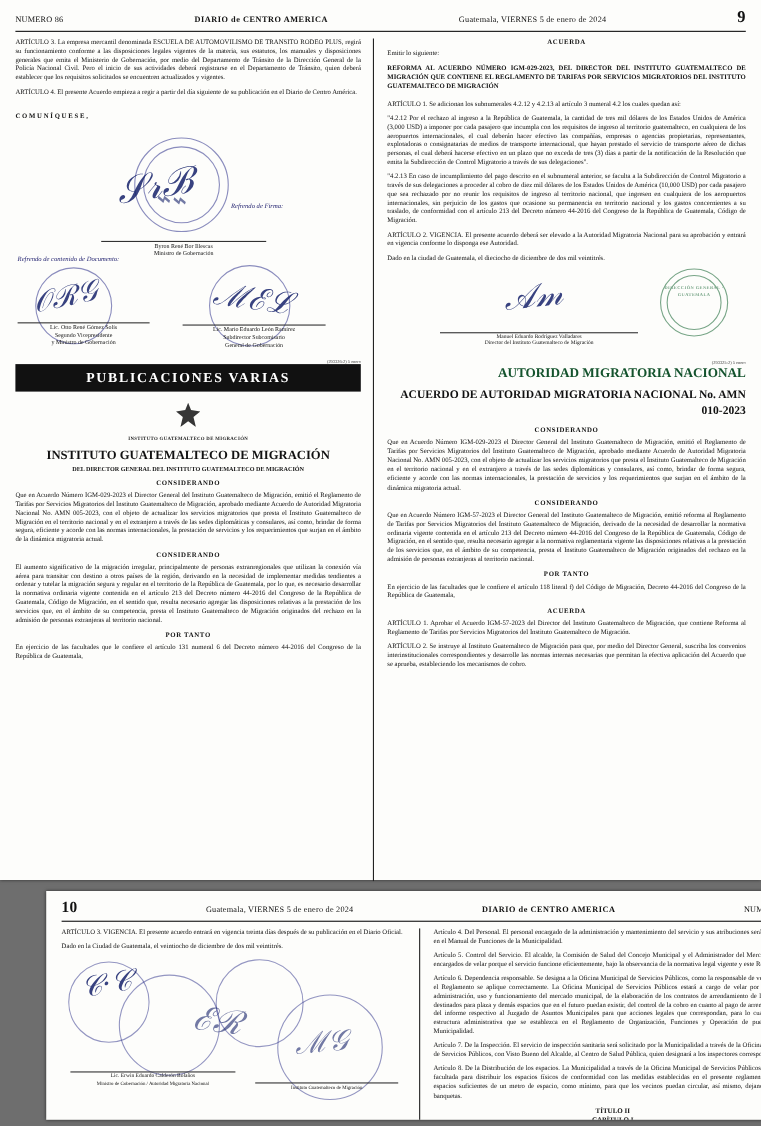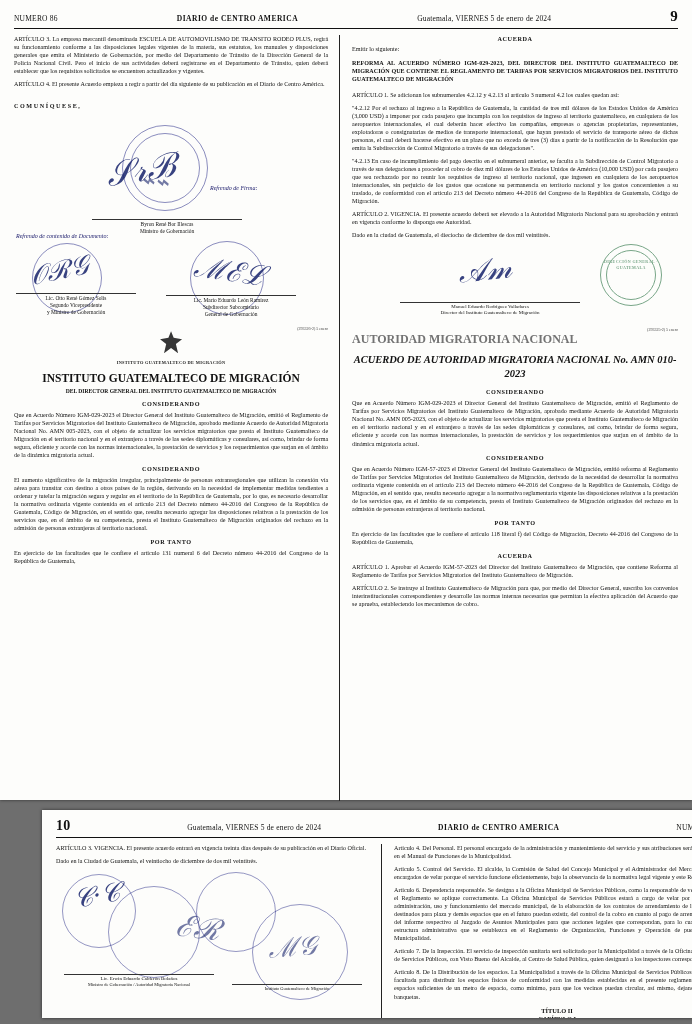--- a/index.html
+++ b/index.html
@@ -167,34 +167,33 @@
   }
   .heading-c {
     text-align: center;
     font-size: 6.2px;
     font-weight: bold;
     letter-spacing: .6px;
     margin: 6px 0 4px 0;
     color: #111;
   }
   h2.autoridad {
-    text-align: left;
+    text-align: right;
     font-size: 12px;
     font-weight: bold;
     margin: 2px 0 6px 0;
-    color: #737373;
+    color: #14532d;
   }
   h3.amn {
-    text-align: center;
+    text-align: right;
     font-size: 10.5px;
     font-weight: bold;
     line-height: 1.3;
     margin: 2px 0 8px 0;
     color: #111;
-    font-style: italic;
   }
 
   .tiny-note {
     font-size: 6.1px;
     line-height: 1.3;
     color: #111;
     margin: 0 0 5px 0;
   }
 
   
@@ -309,20 +308,21 @@
           <div class="name-line" style="left:152px; top:180px; width:130px;">
             <div class="rule"></div>
             <div>Lic. Mario Eduardo León Ramírez</div>
             <div>Subdirector Subcomisario</div>
             <div>General de Gobernación</div>
           </div>
 
           <div style="position:absolute; right:0; bottom:-6px; font-size:4px; color:#444;">(293326-2) 5 enero</div>
         </div>
 
+        <div class="banner">PUBLICACIONES VARIAS</div>
 
         <div class="logo-migra">
           <span class="mark"></span>
           <div class="txt">INSTITUTO GUATEMALTECO DE MIGRACIÓN</div>
         </div>
 
         <h2 class="inst">INSTITUTO GUATEMALTECO DE MIGRACIÓN</h2>
         <div class="sub-center">DEL DIRECTOR GENERAL DEL INSTITUTO GUATEMALTECO DE MIGRACIÓN</div>
 
         <div class="heading-c">CONSIDERANDO</div>

